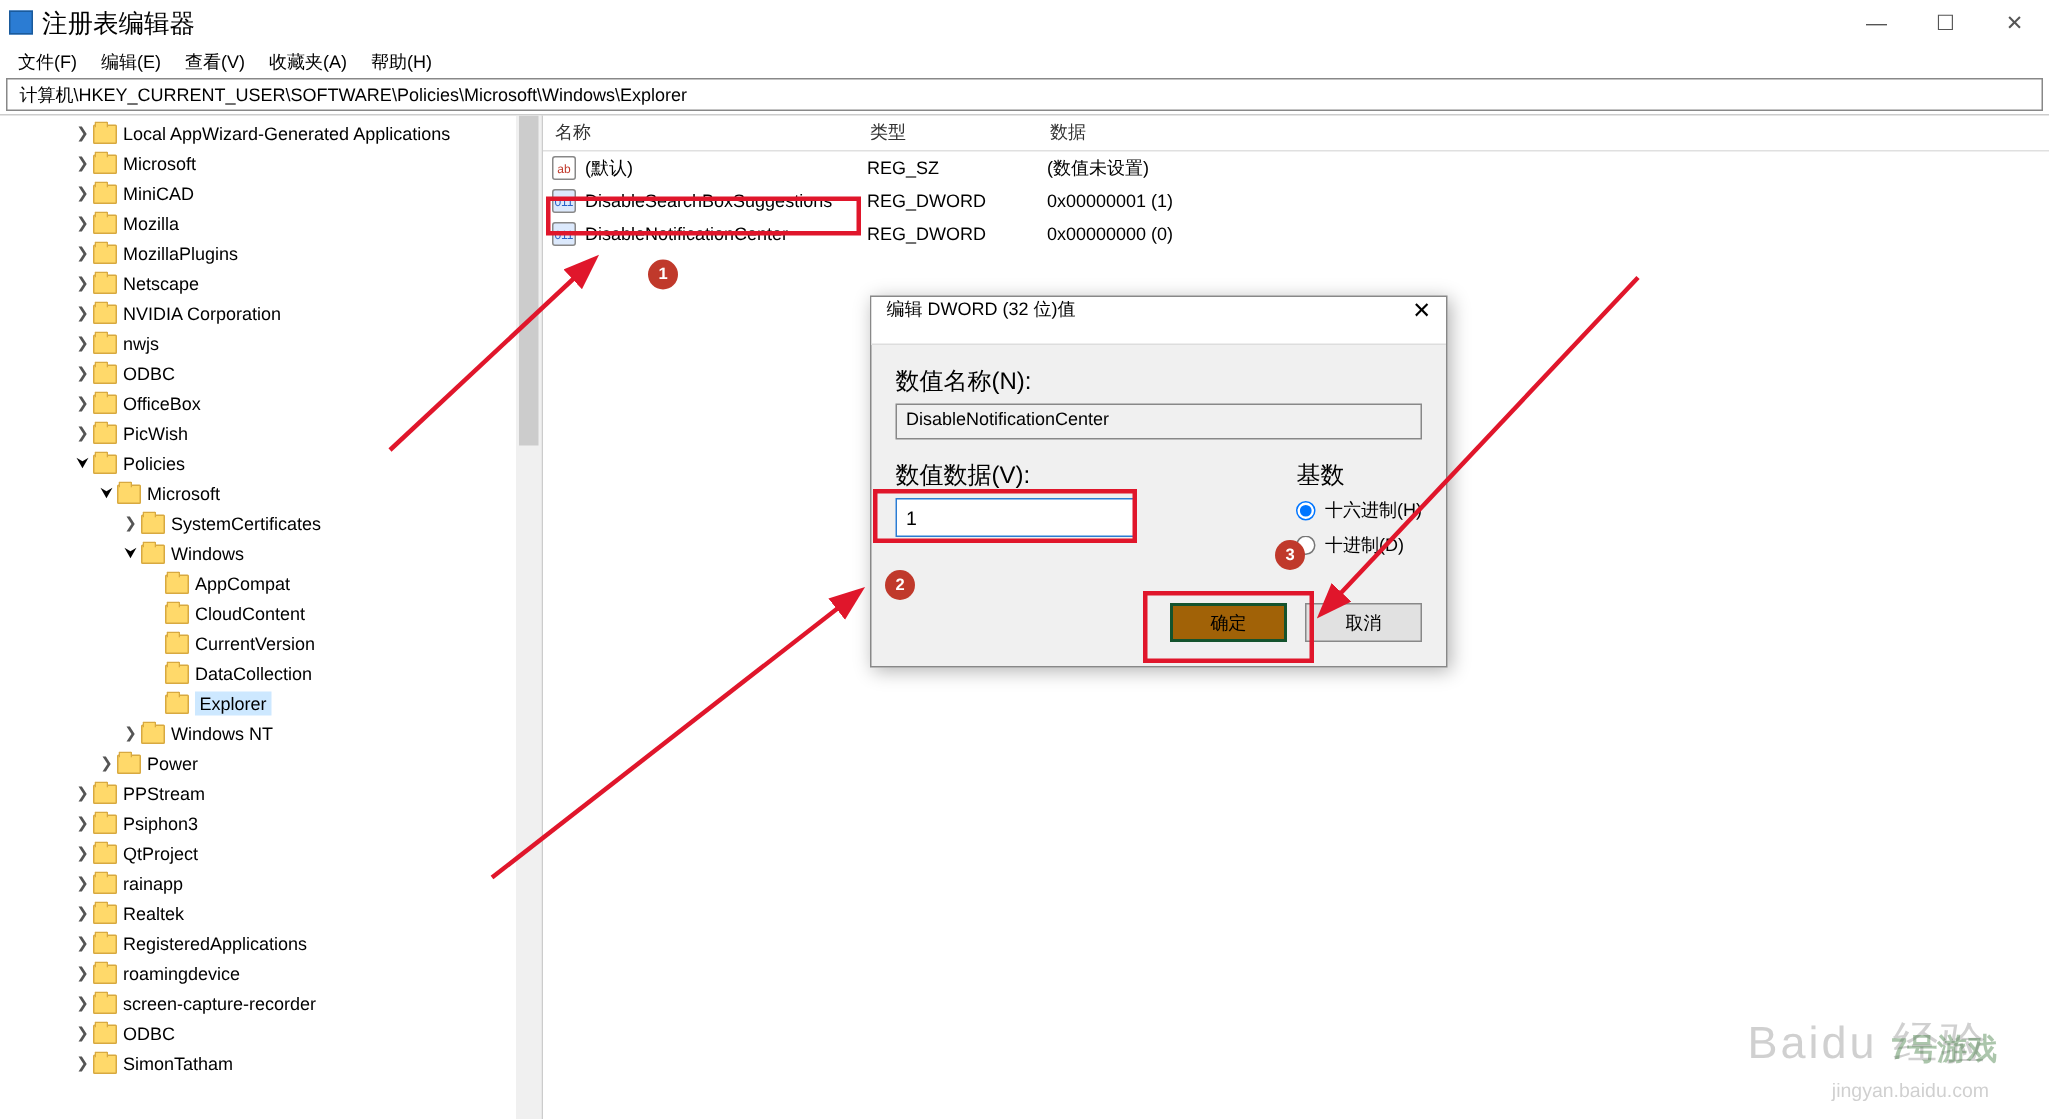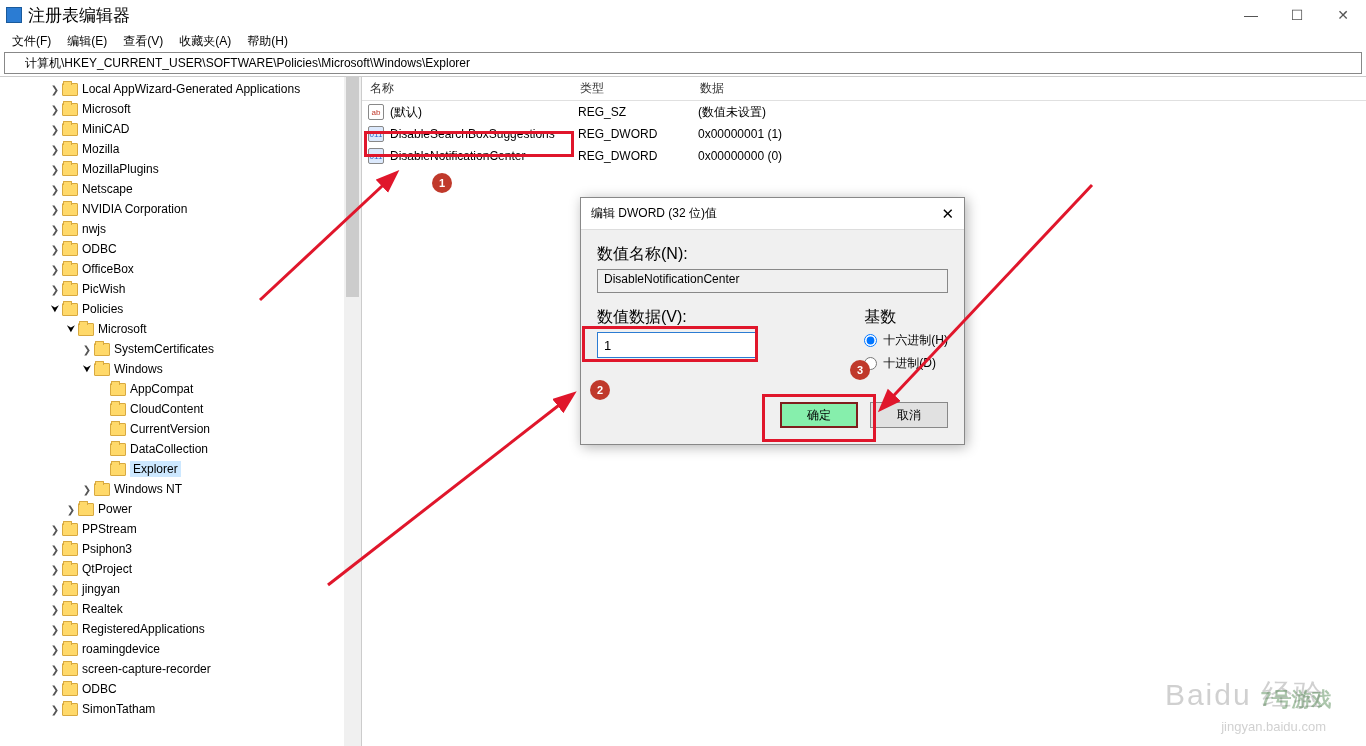--- a/index.html
+++ b/index.html
@@ -4,21 +4,21 @@
 <style>
 * { box-sizing: border-box; margin: 0; padding: 0; font-family: "Microsoft YaHei", "Segoe UI", sans-serif; }
 body { width: 1366px; height: 746px; background: #fff; overflow: hidden; position: relative; font-size: 12px; color: #000; }
 .titlebar { height: 30px; display: flex; align-items: center; padding-left: 6px; background: #fff; }
 .titlebar .app-icon { width: 16px; height: 16px; background: #2b7cd3; border: 1px solid #1a5a9b; margin-right: 6px; display: flex; flex-wrap: wrap; }
 .title-text { font-size: 17px; }
 .win-controls { margin-left: auto; display: flex; }
 .win-btn { width: 46px; height: 30px; display: flex; align-items: center; justify-content: center; font-size: 14px; color: #555; }
 .menubar { height: 22px; display: flex; align-items: center; padding-left: 4px; }
 .menubar > div { padding: 2px 8px; font-size: 12px; }
-.addressbar { height: 22px; border: 1px solid #888; margin: 0 4px 2px 4px; padding: 2px 20px; font-size: 12px; background: #fff; }
+.addressbar { height: 22px; border: 1px solid #888; margin: 0 4px 2px 4px; padding: 2px 8px; font-size: 12px; background: #fff; }
 .main { display: flex; height: calc(100% - 76px); border-top: 1px solid #ccc; }
 .tree-pane { width: 362px; border-right: 1px solid #ccc; overflow: hidden; position: relative; }
 .tree { padding-top: 2px; }
 .tree-scroll { position: absolute; right: 0; top: 0; width: 17px; height: 100%; background: #f0f0f0; }
 .tree-thumb { position: absolute; left: 2px; top: 0; width: 13px; height: 220px; background: #ccc; }
 .node { display: flex; align-items: center; height: 20px; white-space: nowrap; }
 .arrow { width: 14px; display: inline-flex; justify-content: center; color: #555; font-size: 10px; }
 .arrow.open { color: #000; }
 .folder-icon { width: 16px; height: 13px; background: #ffd96a; border: 1px solid #d8a940; border-radius: 1px; margin-right: 4px; position: relative; }
 .folder-icon::before { content: ""; position: absolute; top: -3px; left: 0; width: 7px; height: 3px; background: #ffd96a; border: 1px solid #d8a940; border-bottom: none; border-radius: 1px 1px 0 0; }
@@ -28,33 +28,33 @@
 .list-pane { flex: 1; padding: 0; }
 .list-header { display: flex; height: 24px; align-items: center; border-bottom: 1px solid #e0e0e0; }
 .list-header > div { padding: 4px 8px; font-size: 12px; color: #333; }
 .col-name { width: 210px; } .col-type { width: 120px; } .col-data { flex: 1; }
 .list-row { display: flex; align-items: center; height: 22px; padding-left: 6px; }
 .val-icon { width: 16px; height: 16px; border: 1px solid #888; border-radius: 2px; margin-right: 6px; display: flex; align-items: center; justify-content: center; font-size: 8px; background: #fff; }
 .val-icon.str { color: #c0392b; }
 .val-icon.dword { color: #2962c8; background: #dce9fc; }
 .row-name { width: 188px; font-size: 12px; } .row-type { width: 120px; font-size: 12px; } .row-data { font-size: 12px; }
 .dialog { position: absolute; left: 580px; top: 197px; width: 385px; background: #f0f0f0; border: 1px solid #888; box-shadow: 2px 2px 12px rgba(0,0,0,0.3); }
-.dlg-title { height: 32px; display: flex; align-items: center; padding: 0 10px; font-size: 12px; background: #fff; border-bottom: 1px solid #ddd; }
+.dlg-title { height: 32px; display: flex; align-items: flex-start; padding: 0 10px; font-size: 12px; background: #fff; border-bottom: 1px solid #ddd; }
 .dlg-close { margin-left: auto; font-size: 15px; cursor: pointer; }
 .dlg-body { padding: 14px 16px; }
 .dlg-label { font-size: 16px; margin-bottom: 4px; }
 .dlg-name-box { width: 100%; height: 24px; border: 1px solid #888; background: #f0f0f0; padding: 2px 6px; font-size: 12px; margin-bottom: 14px; }
 .dlg-row { display: flex; gap: 28px; }
 .dlg-col1 { flex: 1; }
 .dlg-input { width: 160px; height: 26px; border: 1px solid #2b7cd3; background: #fff; padding: 2px 6px; font-size: 13px; outline: none; }
 .radio-row { display: flex; align-items: center; margin-bottom: 6px; font-size: 12px; }
 .radio-row input { margin-right: 6px; }
 .dlg-buttons { display: flex; justify-content: flex-end; gap: 12px; padding: 10px 16px 16px 16px; }
 .dlg-btn { width: 78px; height: 26px; border: 1px solid #888; background: #e1e1e1; font-size: 12px; display: flex; align-items: center; justify-content: center; cursor: pointer; }
-.dlg-btn.primary { border: 2px solid #7f1d1d; background: #86efac; }
+.dlg-btn.primary { border: 2px solid #14532d; background: #a16207; }
 .annotation-box { position: absolute; border: 3px solid #e0162b; pointer-events: none; }
 .anno-badge { position: absolute; width: 20px; height: 20px; border-radius: 50%; background: #c0392b; color: #fff; font-size: 11px; display: flex; align-items: center; justify-content: center; font-weight: bold; pointer-events: none; }
 .arrow-svg { position: absolute; pointer-events: none; }
 .watermark { position: absolute; right: 40px; bottom: 30px; font-size: 30px; color: rgba(120,120,120,0.35); font-weight: 300; letter-spacing: 2px; pointer-events: none; }
 .watermark-sub { position: absolute; right: 40px; bottom: 12px; font-size: 13px; color: rgba(120,120,120,0.35); pointer-events: none; }
 .logo-wm { position: absolute; right: 10px; bottom: 20px; width: 120px; height: 60px; pointer-events: none; opacity: 0.7; }
 </style>
 </head>
 <body>
 
@@ -202,21 +202,21 @@
           <span class="node-label">Psiphon3</span>
         </div>
         <div class="node indent1">
           <span class="arrow">❯</span>
           <span class="folder-icon"></span>
           <span class="node-label">QtProject</span>
         </div>
         <div class="node indent1">
           <span class="arrow">❯</span>
           <span class="folder-icon"></span>
-          <span class="node-label">jingyan</span>
+          <span class="node-label">rainapp</span>
         </div>
         <div class="node indent1">
           <span class="arrow">❯</span>
           <span class="folder-icon"></span>
           <span class="node-label">Realtek</span>
         </div>
         <div class="node indent1">
           <span class="arrow">❯</span>
           <span class="folder-icon"></span>
           <span class="node-label">RegisteredApplications</span>

